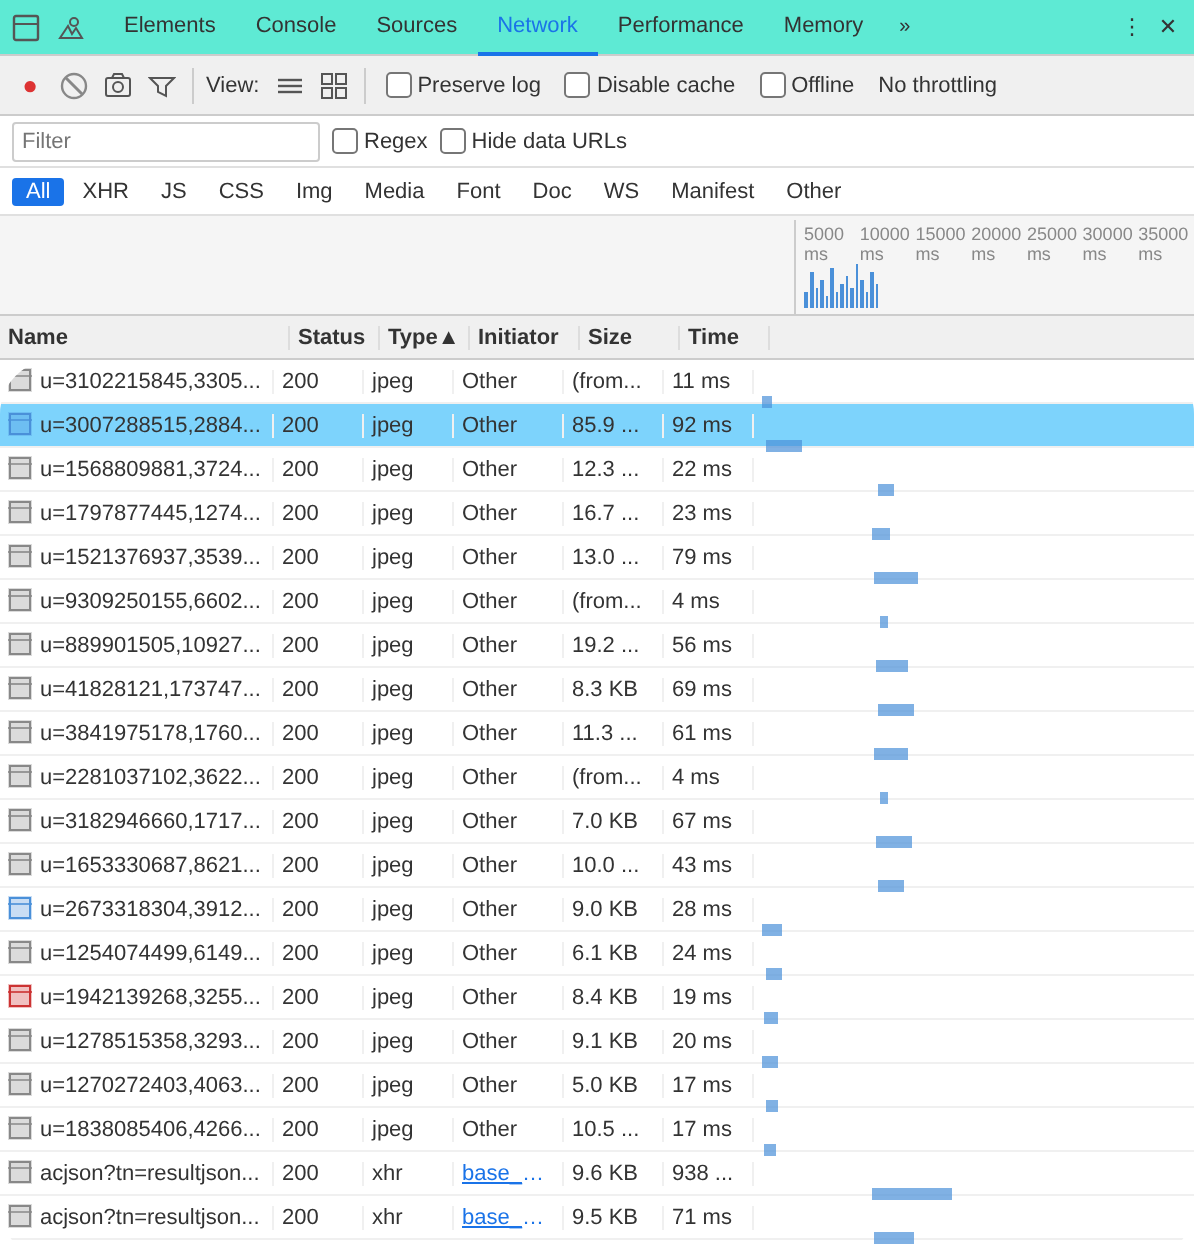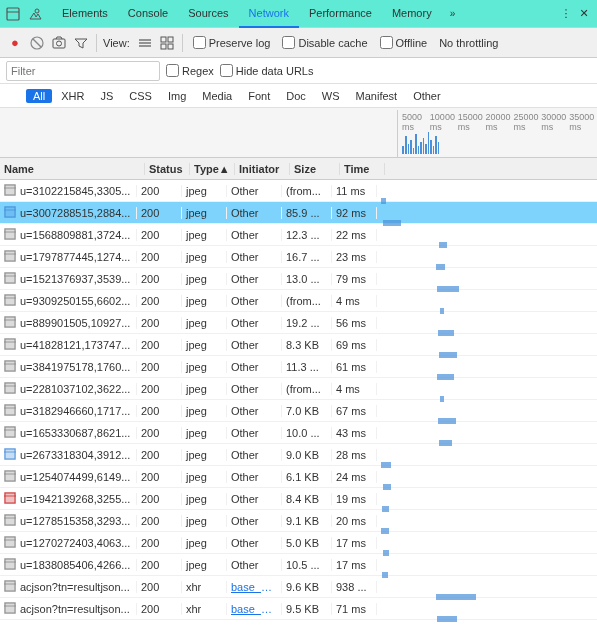--- a/index.html
+++ b/index.html
@@ -139,21 +139,20 @@
       font-size: 11px;
       cursor: pointer;
       border-radius: 2px;
       border: none;
       background: transparent;
       color: #333;
     }
     .type-btn.active {
       background: #1a73e8;
       color: #fff;
-      margin-left: 20px;
     }
 
     
     .timeline-header {
       background: #f5f5f5;
       border-bottom: 1px solid #ccc;
       height: 50px;
       display: flex;
       align-items: flex-start;
       padding: 2px 0 0 0;
@@ -201,20 +200,21 @@
     .col-type { width: 45px; padding: 0 4px; border-right: 1px solid #ddd; }
     .col-initiator { width: 55px; padding: 0 4px; border-right: 1px solid #ddd; }
     .col-size { width: 50px; padding: 0 4px; border-right: 1px solid #ddd; }
     .col-time { width: 45px; padding: 0 4px; border-right: 1px solid #ddd; }
     .col-waterfall { flex: 1; padding: 0 4px; }
 
     .table-body {
       overflow-y: auto;
       overflow-x: hidden;
       height: calc(630px - 28px - 30px - 26px - 24px - 50px - 22px);
+      border-radius: 27px;
     }
     .table-row {
       display: flex;
       align-items: center;
       height: 22px;
       border-bottom: 1px solid #f0f0f0;
       font-size: 11px;
       cursor: pointer;
     }
     .table-row.selected { background: #7dd3fc; }

